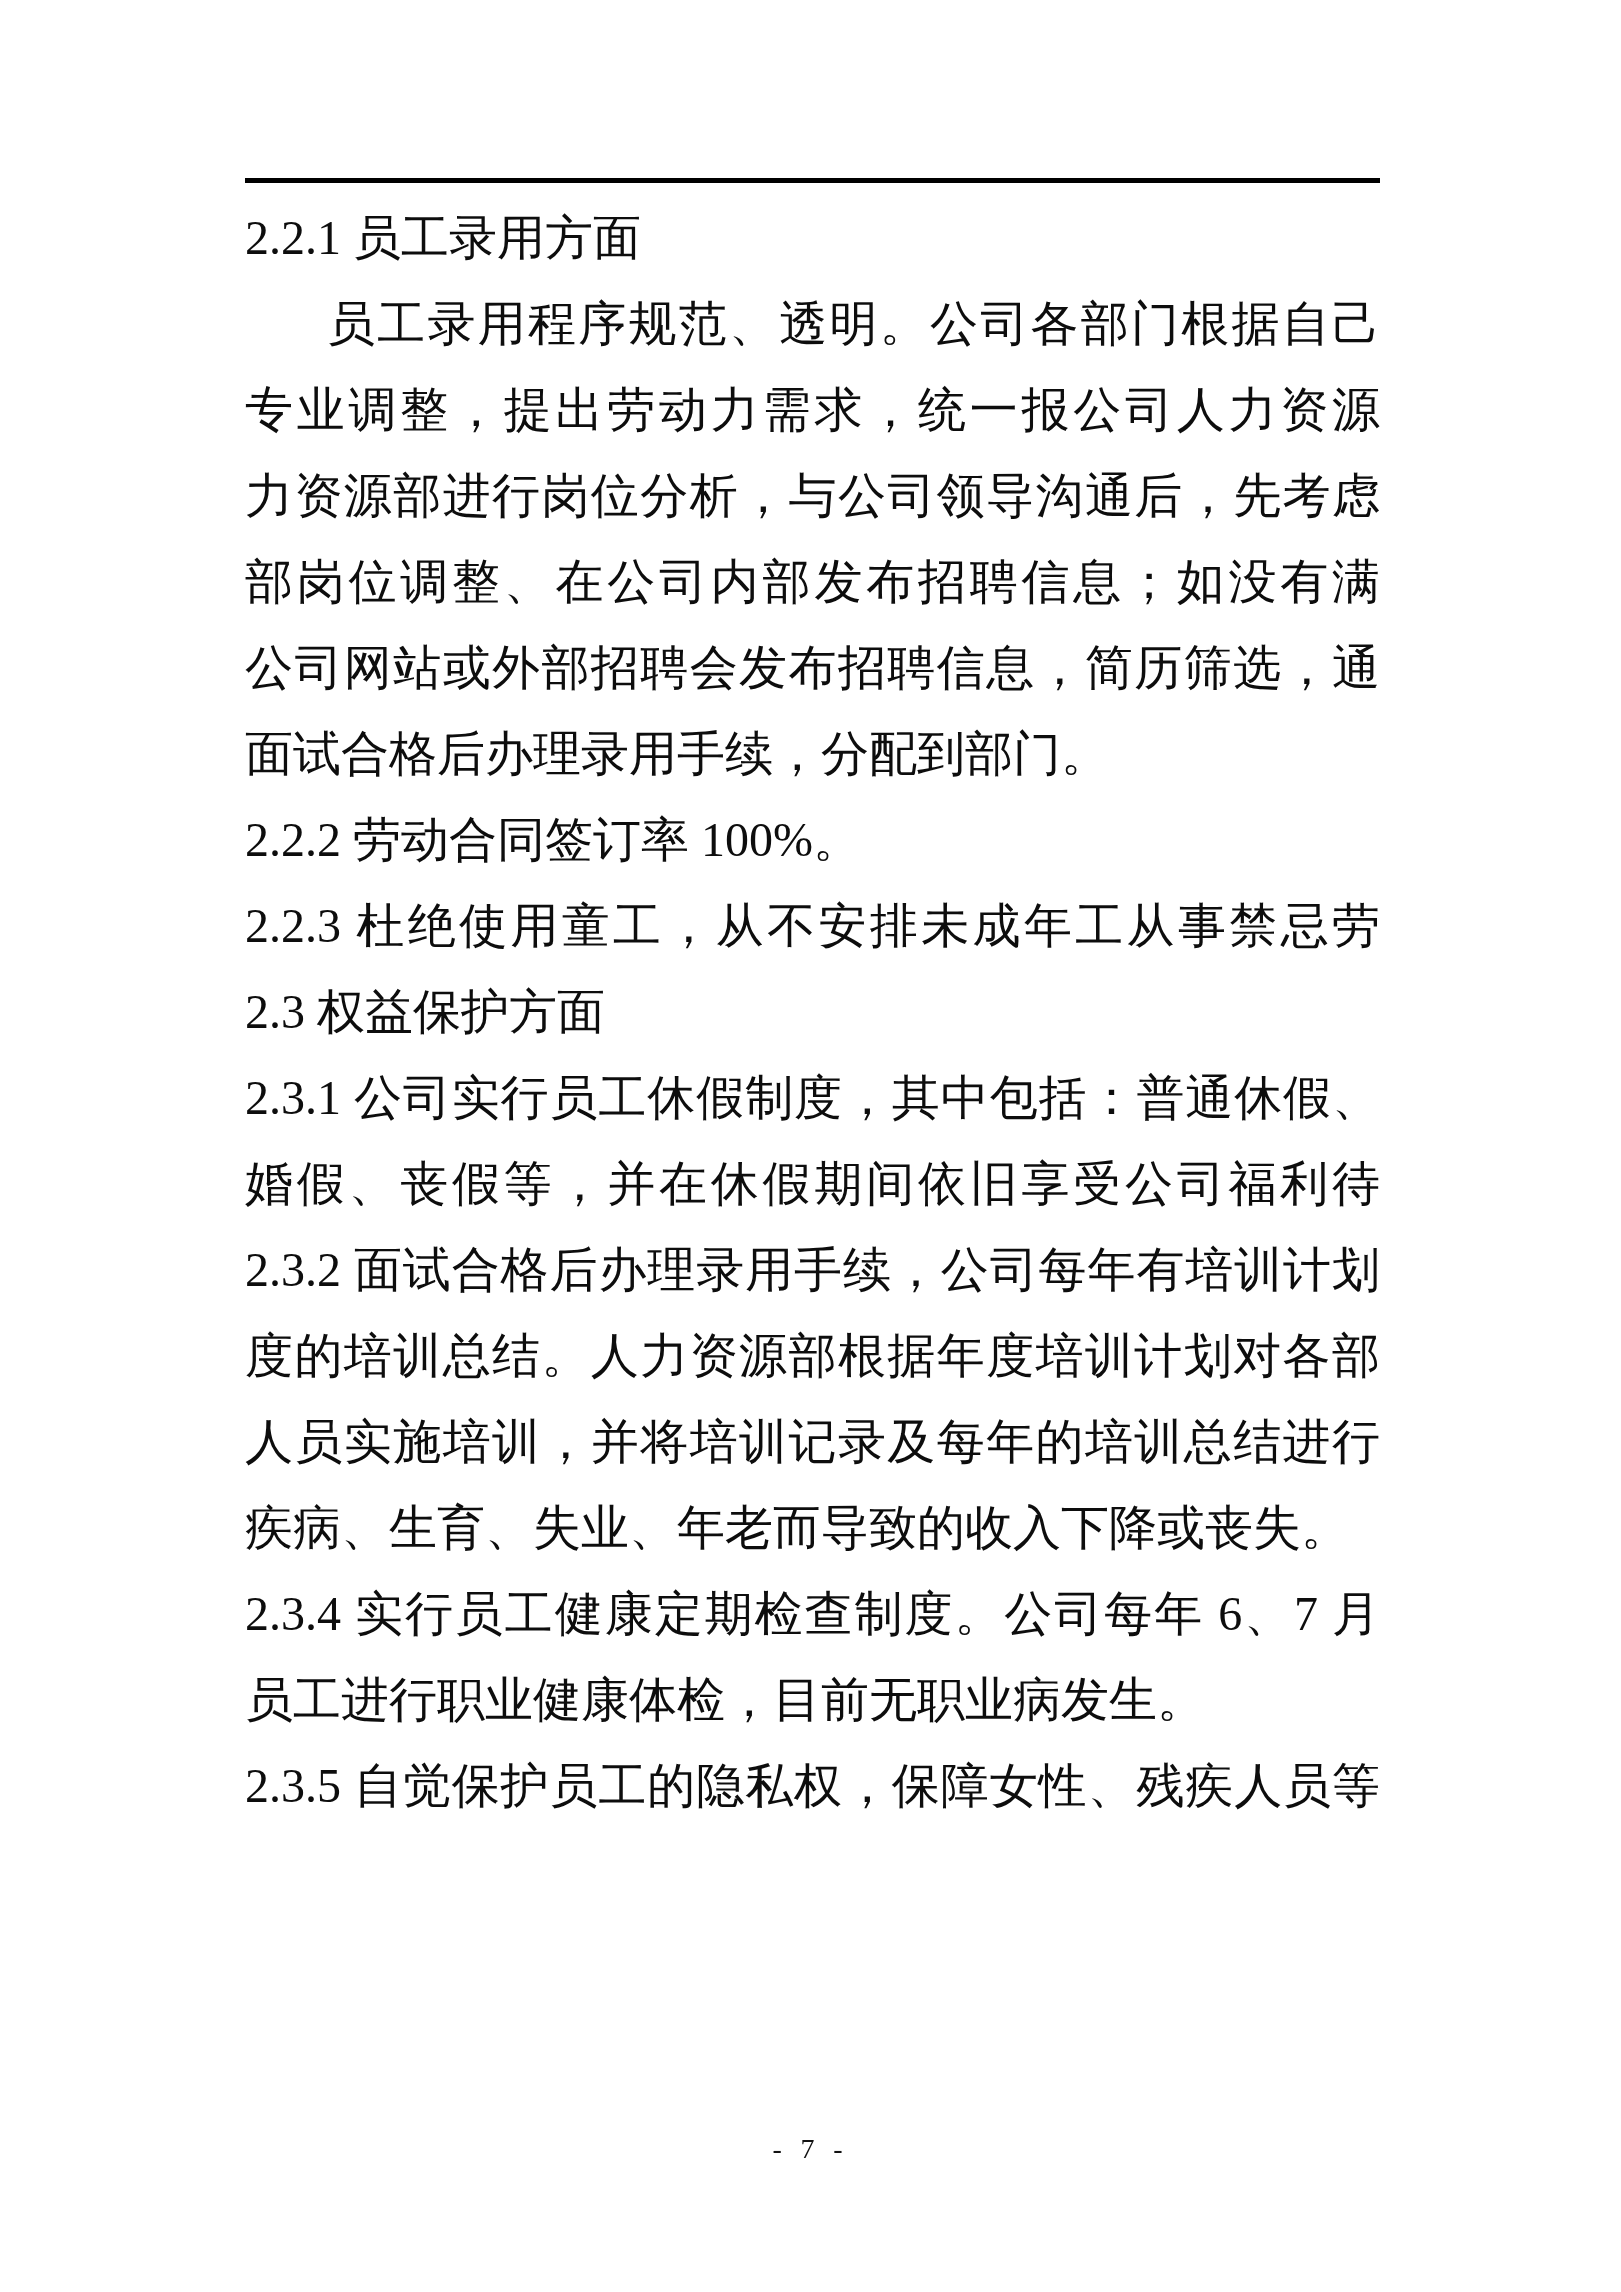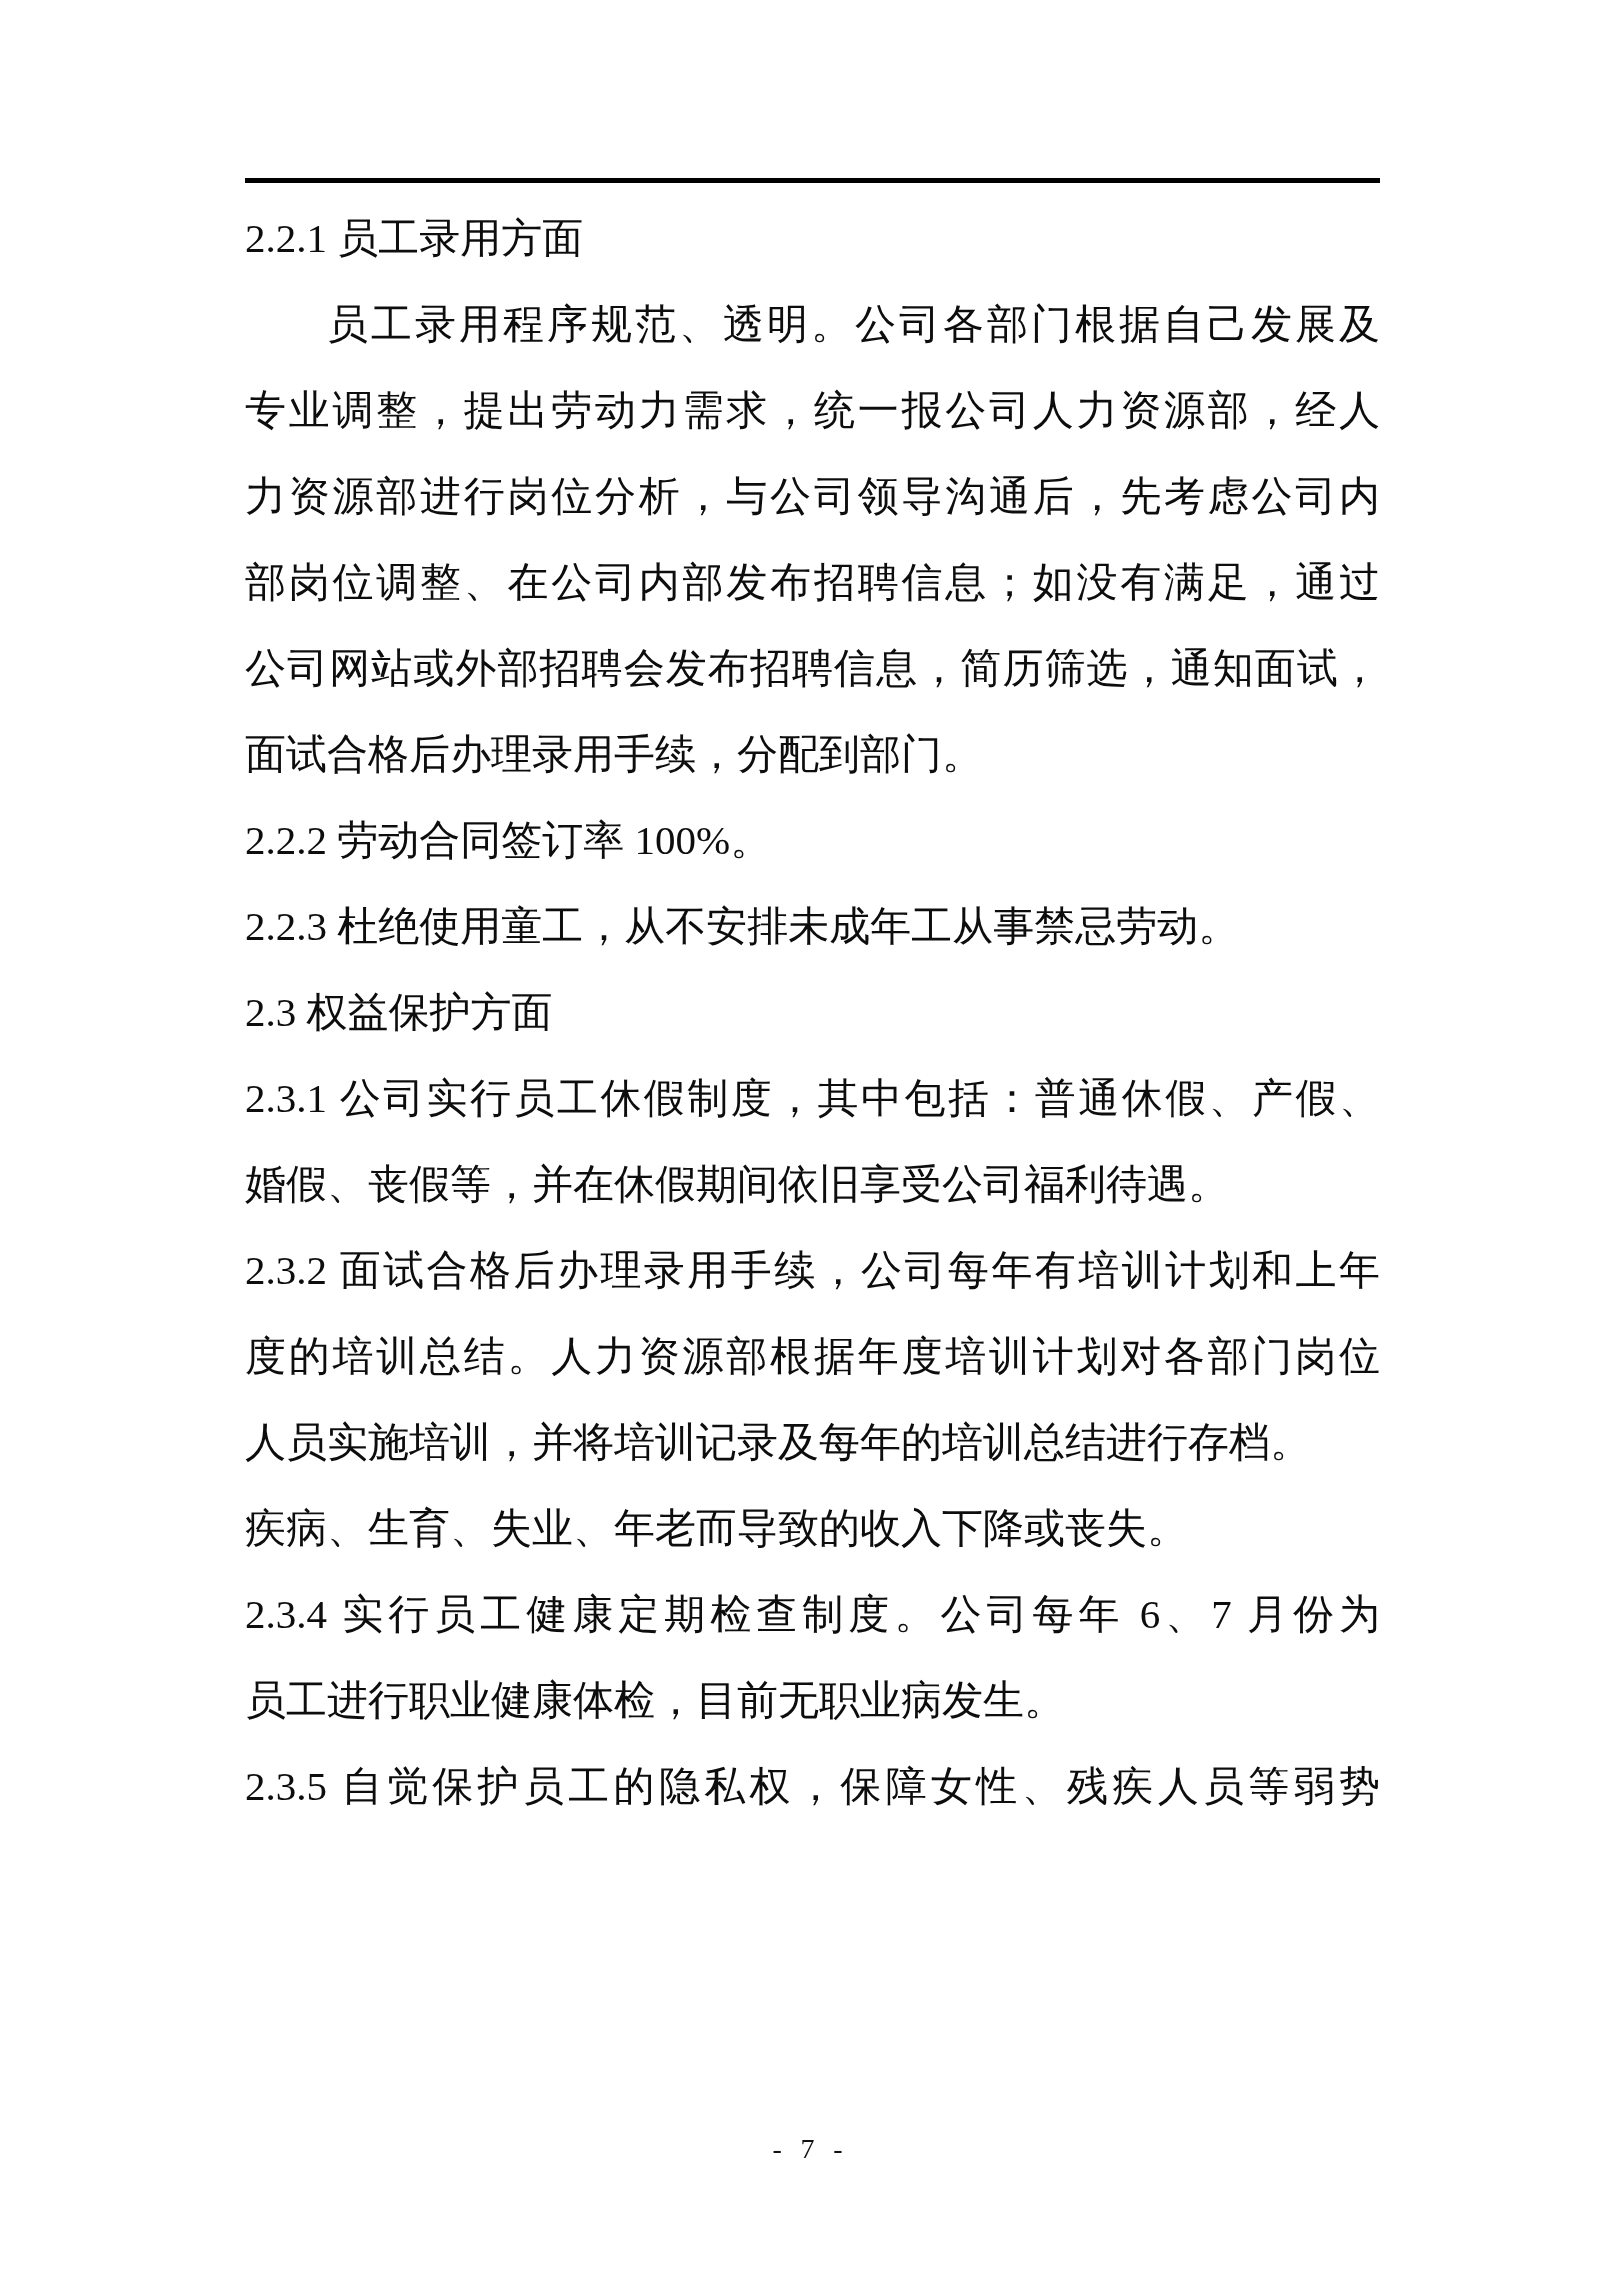--- a/index.html
+++ b/index.html
@@ -26,21 +26,21 @@
   }
   .content {
     position: absolute;
     left: 245px;
     top: 195px;
     width: 1135px;
   }
   .line {
     height: 86px;
     line-height: 86px;
-    font-size: 41px;
+    font-size: 48px;
     overflow: hidden;
     text-align: justify;
     text-align-last: justify;
     white-space: normal;
   }
   .line.end {
     text-align-last: left;
   }
   .line.indent {
     text-indent: 82px;

